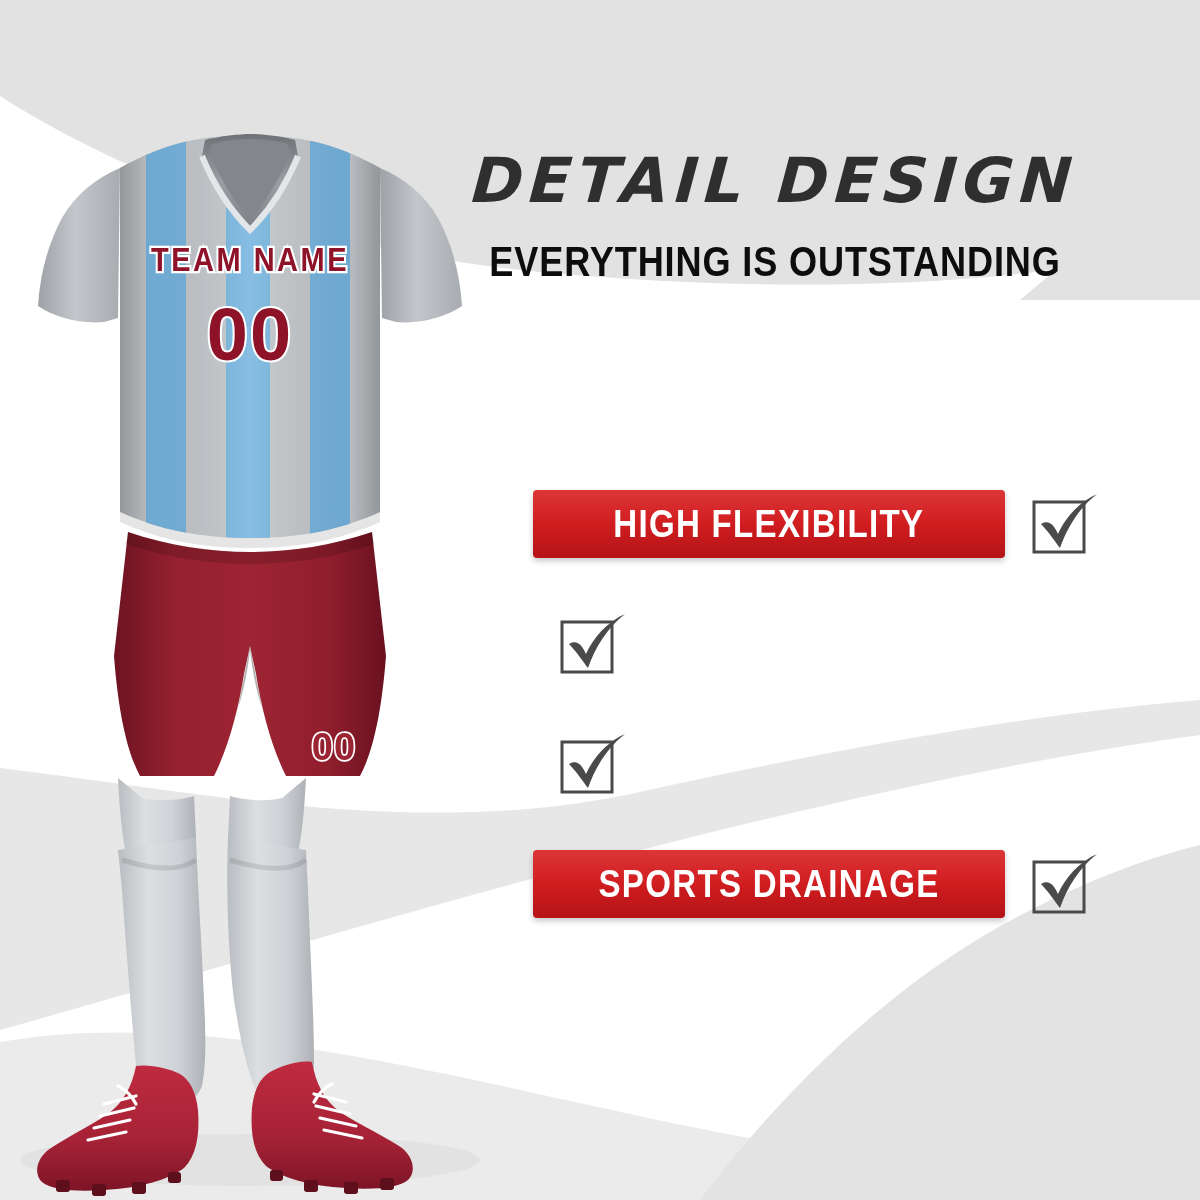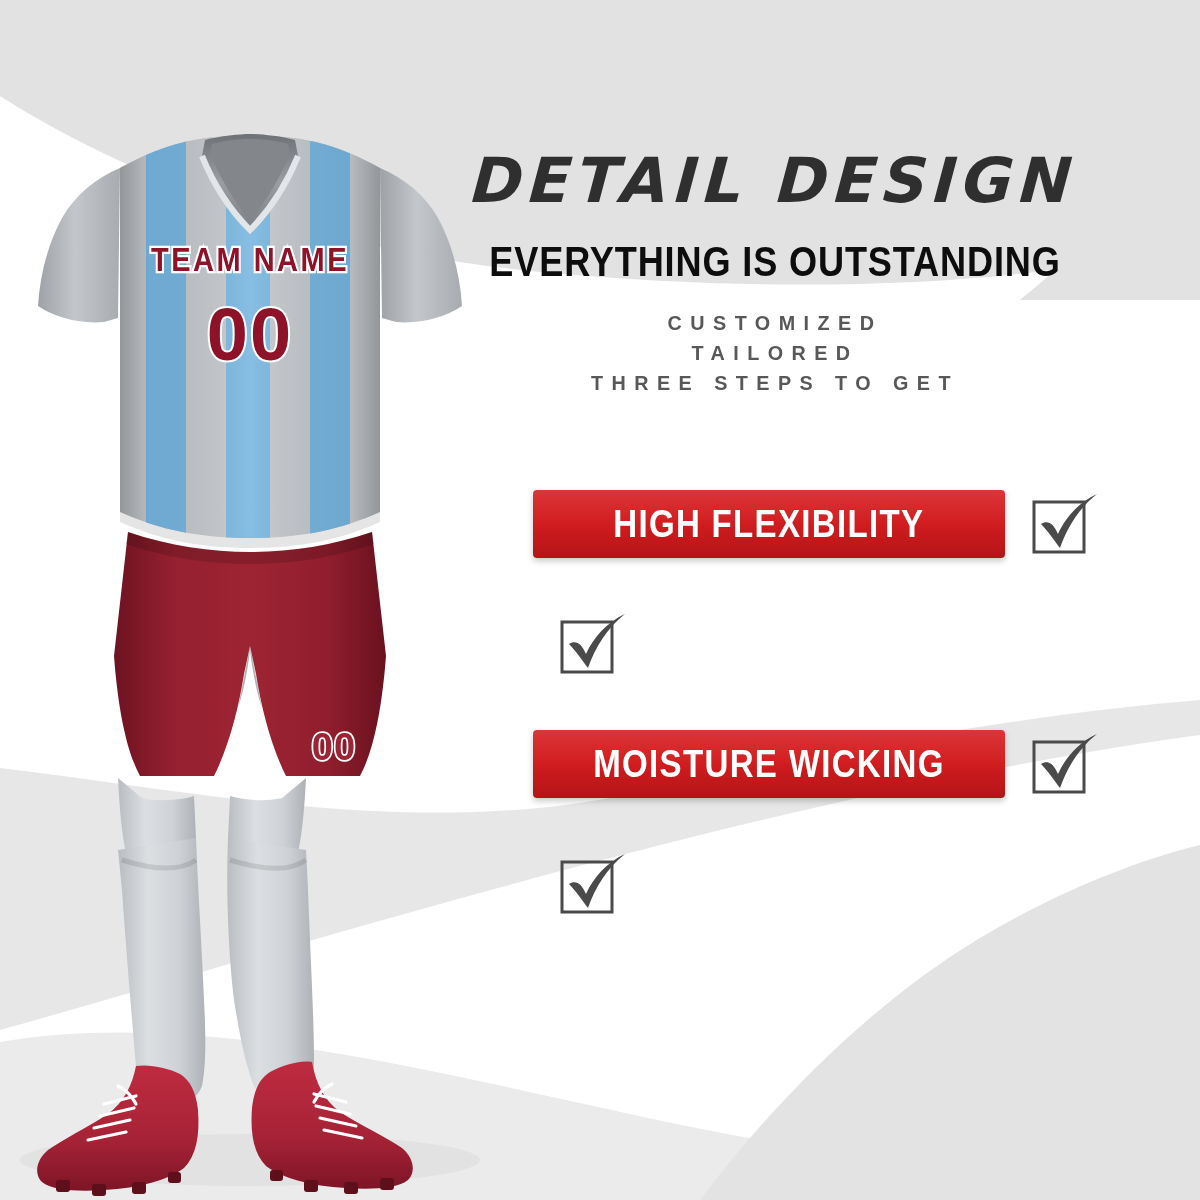--- a/index.html
+++ b/index.html
@@ -279,25 +279,20 @@
         <rect x="270" y="1110" width="13" height="11" rx="3"></rect>
       </g>
     </g>
   </svg>
 
   <div class="right-panel">
 
     <div class="headline-wrap">
       <div class="headline">DETAIL DESIGN</div>
       <div class="subhead">EVERYTHING IS OUTSTANDING</div>
-      <div class="taglines">
-        <div class="tagline">CUSTOMIZED</div>
-        <div class="tagline">TAILORED</div>
-        <div class="tagline">THREE STEPS TO GET</div>
-      </div>
     </div>
 
     <div class="features">
 
       <div class="feature-row">
         <div class="banner">
           <span class="banner-text">HIGH FLEXIBILITY</span>
         </div>
         <div class="check-wrap">
           <svg width="76" height="72" viewBox="0 0 76 72">
@@ -312,33 +307,33 @@
         <div class="check-wrap">
           <svg width="76" height="72" viewBox="0 0 76 72">
             <rect x="7" y="14" width="50" height="50" fill="none" stroke="#4a4a4a" stroke-width="3"></rect>
             <path d="M14,36 C20,32 26,34 31,46 C38,30 52,14 70,6
                      C52,20 40,40 33,60 C27,52 20,42 14,36 Z" fill="#4a4a4a"></path>
           </svg>
         </div>
       </div>
 
       <div class="feature-row">
-        <div class="banner">
-          <span class="banner-text">MOISTURE WICKING</span>
-        </div>
         <div class="check-wrap">
           <svg width="76" height="72" viewBox="0 0 76 72">
             <rect x="7" y="14" width="50" height="50" fill="none" stroke="#4a4a4a" stroke-width="3"></rect>
             <path d="M14,36 C20,32 26,34 31,46 C38,30 52,14 70,6
                      C52,20 40,40 33,60 C27,52 20,42 14,36 Z" fill="#4a4a4a"></path>
           </svg>
         </div>
       </div>
 
       <div class="feature-row">
+        <div class="banner">
+          <span class="banner-text">SPORTS DRAINAGE</span>
+        </div>
         <div class="check-wrap">
           <svg width="76" height="72" viewBox="0 0 76 72">
             <rect x="7" y="14" width="50" height="50" fill="none" stroke="#4a4a4a" stroke-width="3"></rect>
             <path d="M14,36 C20,32 26,34 31,46 C38,30 52,14 70,6
                      C52,20 40,40 33,60 C27,52 20,42 14,36 Z" fill="#4a4a4a"></path>
           </svg>
         </div>
       </div>
 
     </div>

